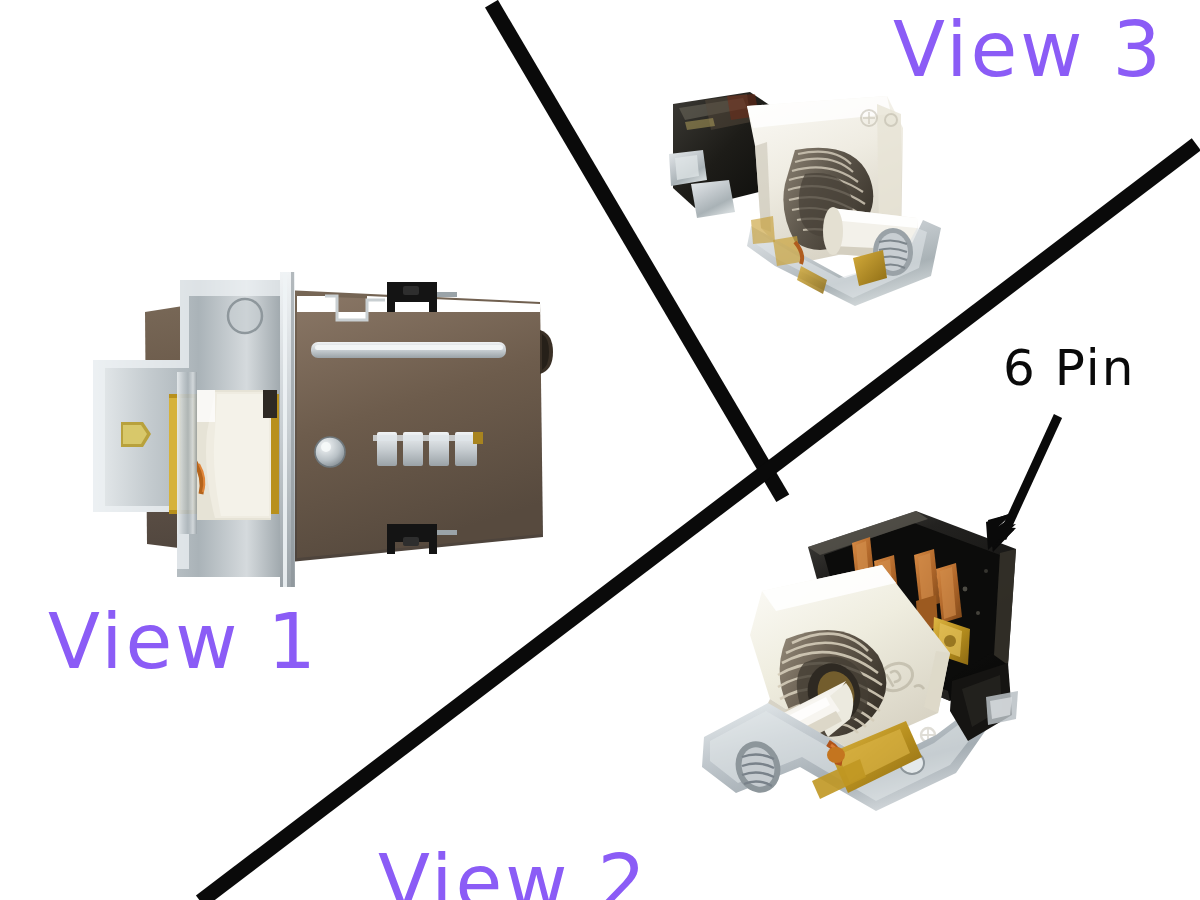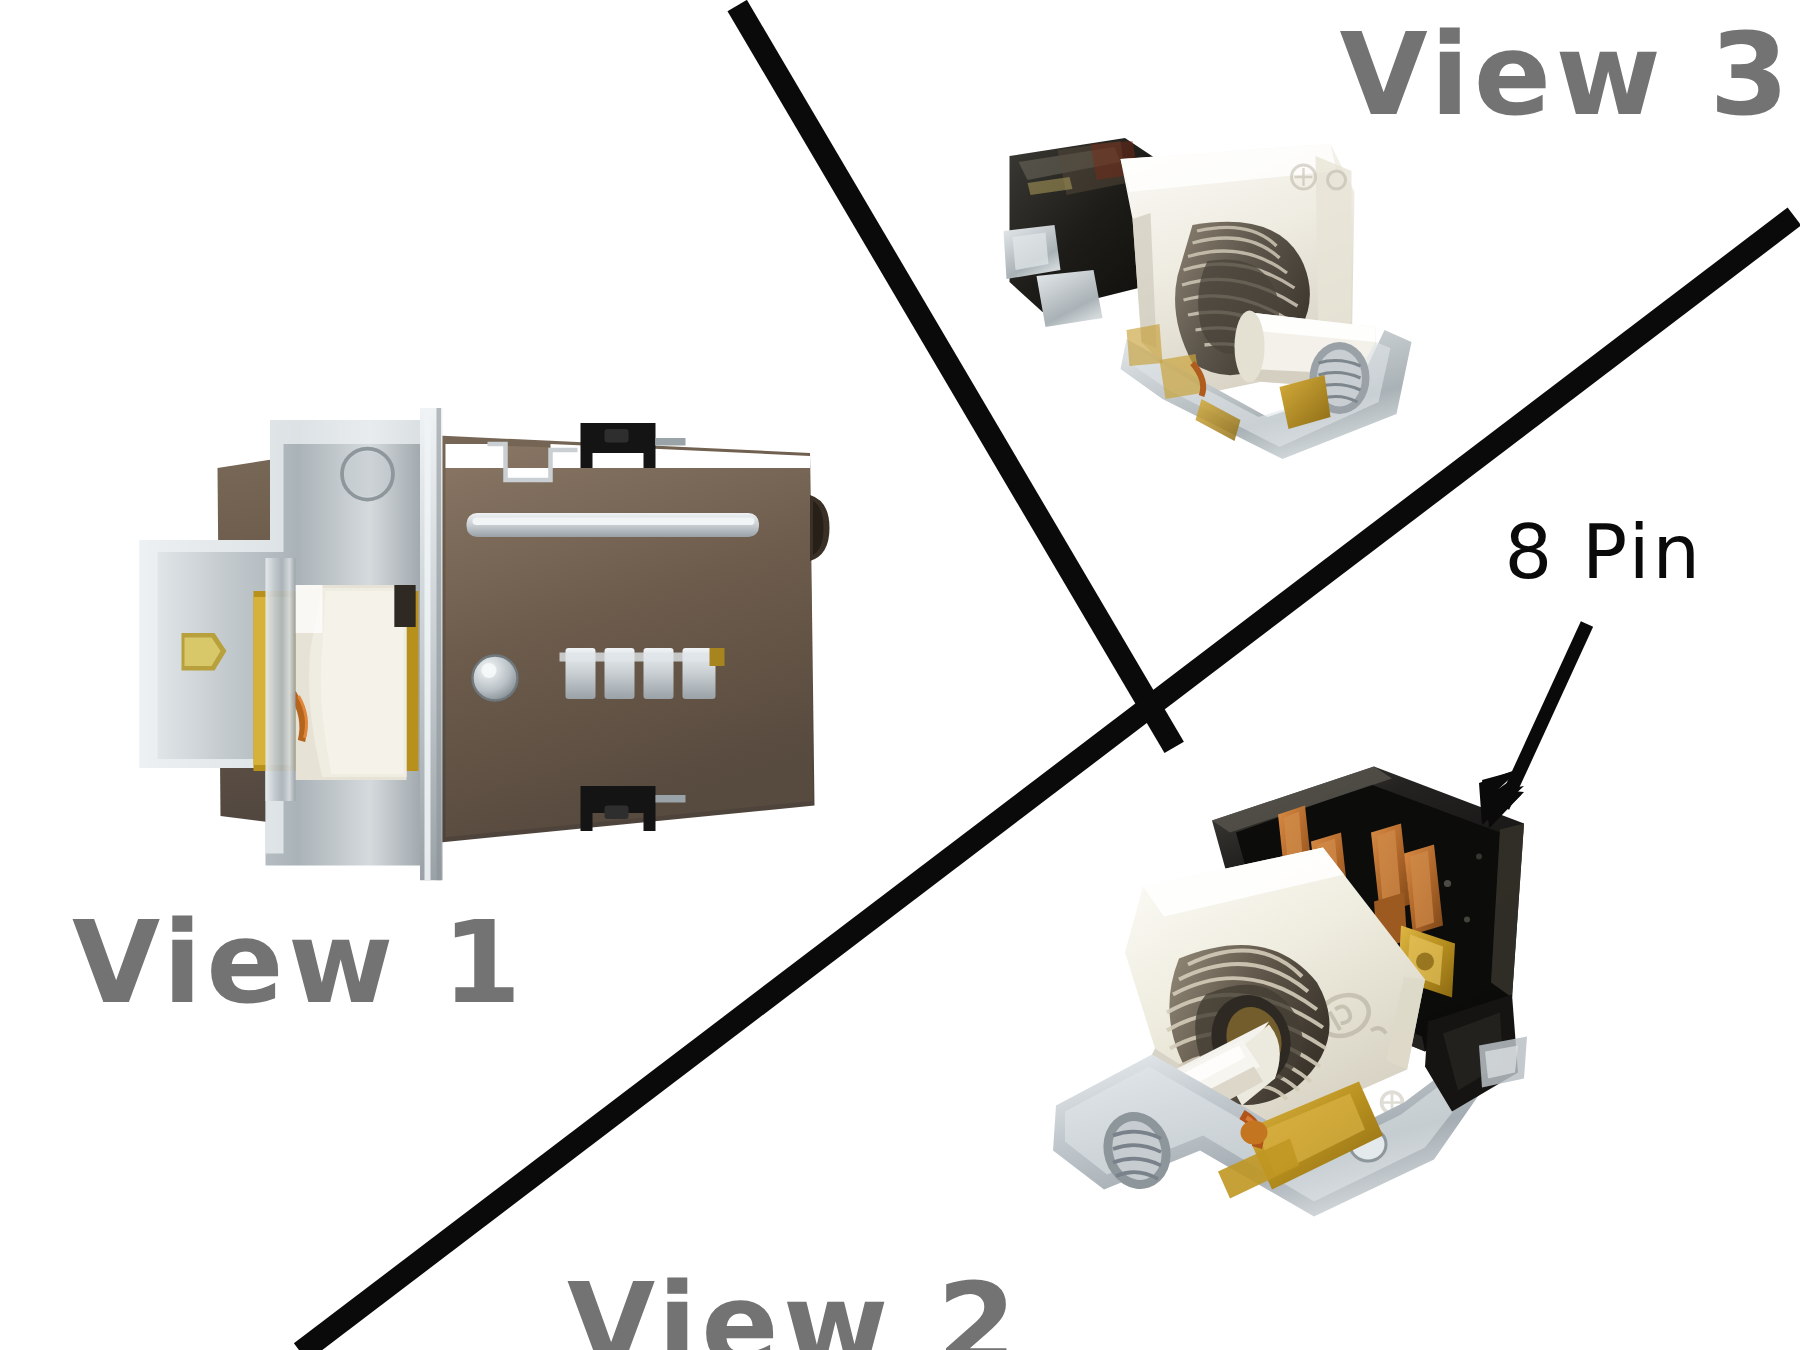--- a/index.html
+++ b/index.html
@@ -31,23 +31,23 @@
   
   #divider-b {
     left: 205px; top: 900px;
     width: 1251px; height: 15px;
     transform: rotate(-37.25deg) translateY(-7.5px);
   }
 
   
   .view-label {
     position: absolute;
-    color: #737373;
+    color: #8b5cf6;
     font-family: "DejaVu Sans", sans-serif;
-    font-weight: 700;
+    font-weight: 400;
     letter-spacing: 3px;
     white-space: nowrap;
     line-height: 1;
   }
   #label-view-1 { left: 48px;  top: 604px; font-size: 76px; }
   #label-view-2 { left: 378px; top: 810px; font-size: 76px; margin-top: 35px; }
   #label-view-3 { left: 893px; top: 12px;  font-size: 76px; }
   #label-eight-pin {
     position: absolute;
     left: 1003px; top: 343px;
@@ -466,15 +466,15 @@
   <svg id="pin-arrow" viewBox="0 0 130 160">
     <line x1="78" y1="16" x2="22" y2="138" stroke="#0a0a0a" stroke-width="9" stroke-linecap="butt"></line>
     <polygon points="13,152 36,128 14,126 30,114 8,120" fill="#0a0a0a"></polygon>
     <polygon points="12,151 34,130 16,128 33,116" fill="#0a0a0a"></polygon>
     <path d="M8,150 L36,124 L18,127 L34,112 L6,122 Z" fill="#0a0a0a"></path>
   </svg>
 
   <div class="view-label" id="label-view-1">View 1</div>
   <div class="view-label" id="label-view-2">View 2</div>
   <div class="view-label" id="label-view-3">View 3</div>
-  <div id="label-eight-pin">8 Pin</div>
+  <div id="label-eight-pin">6 Pin</div>
 
 </div>
 
 </body></html>

